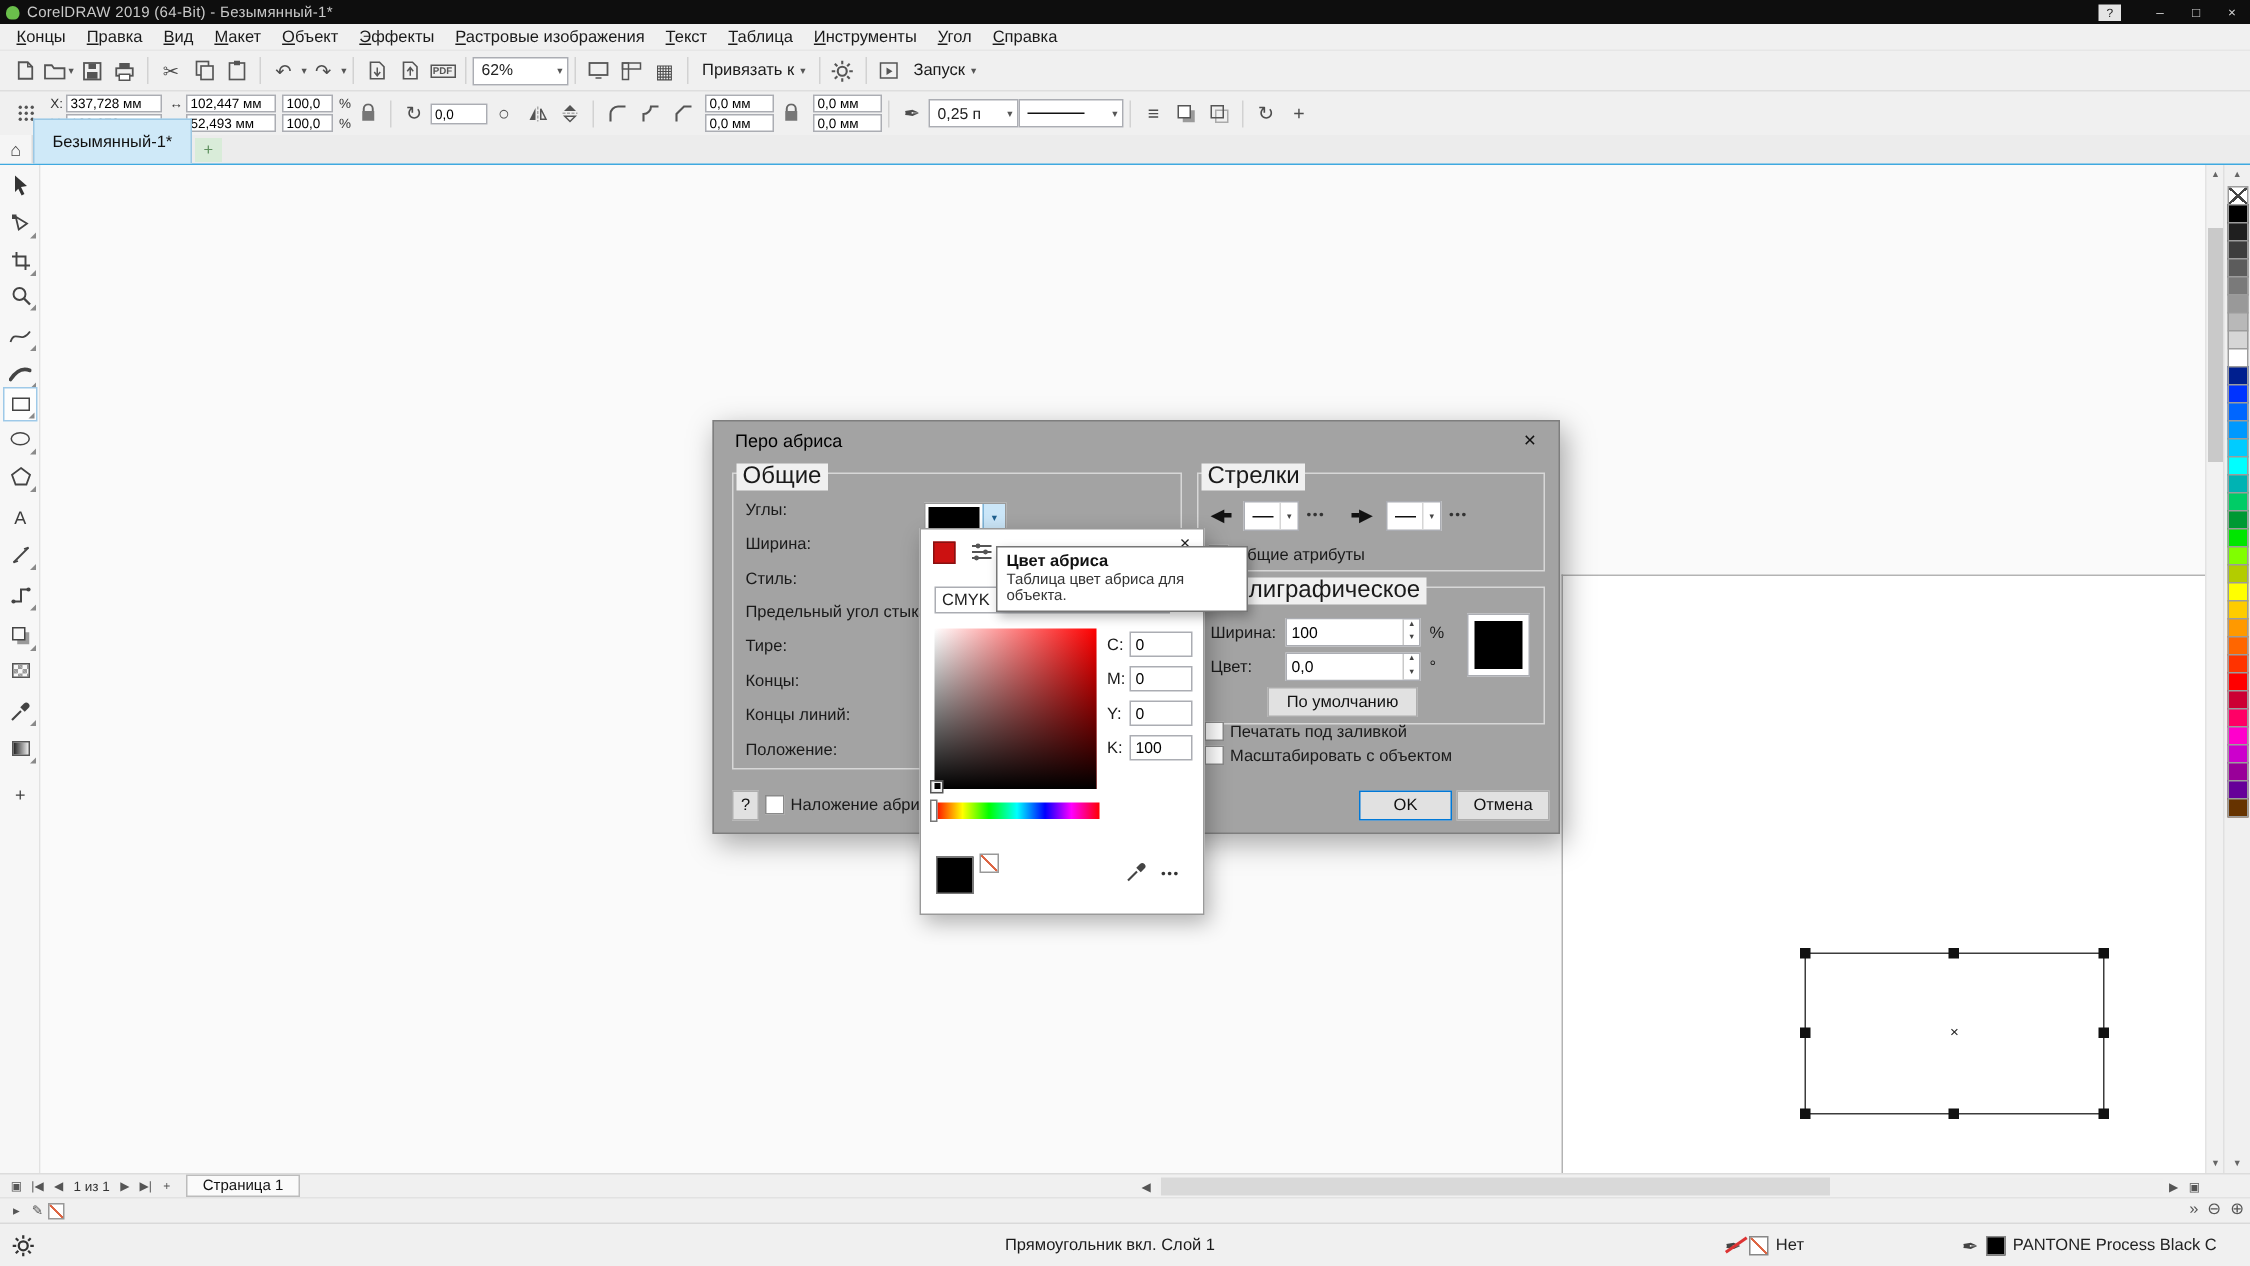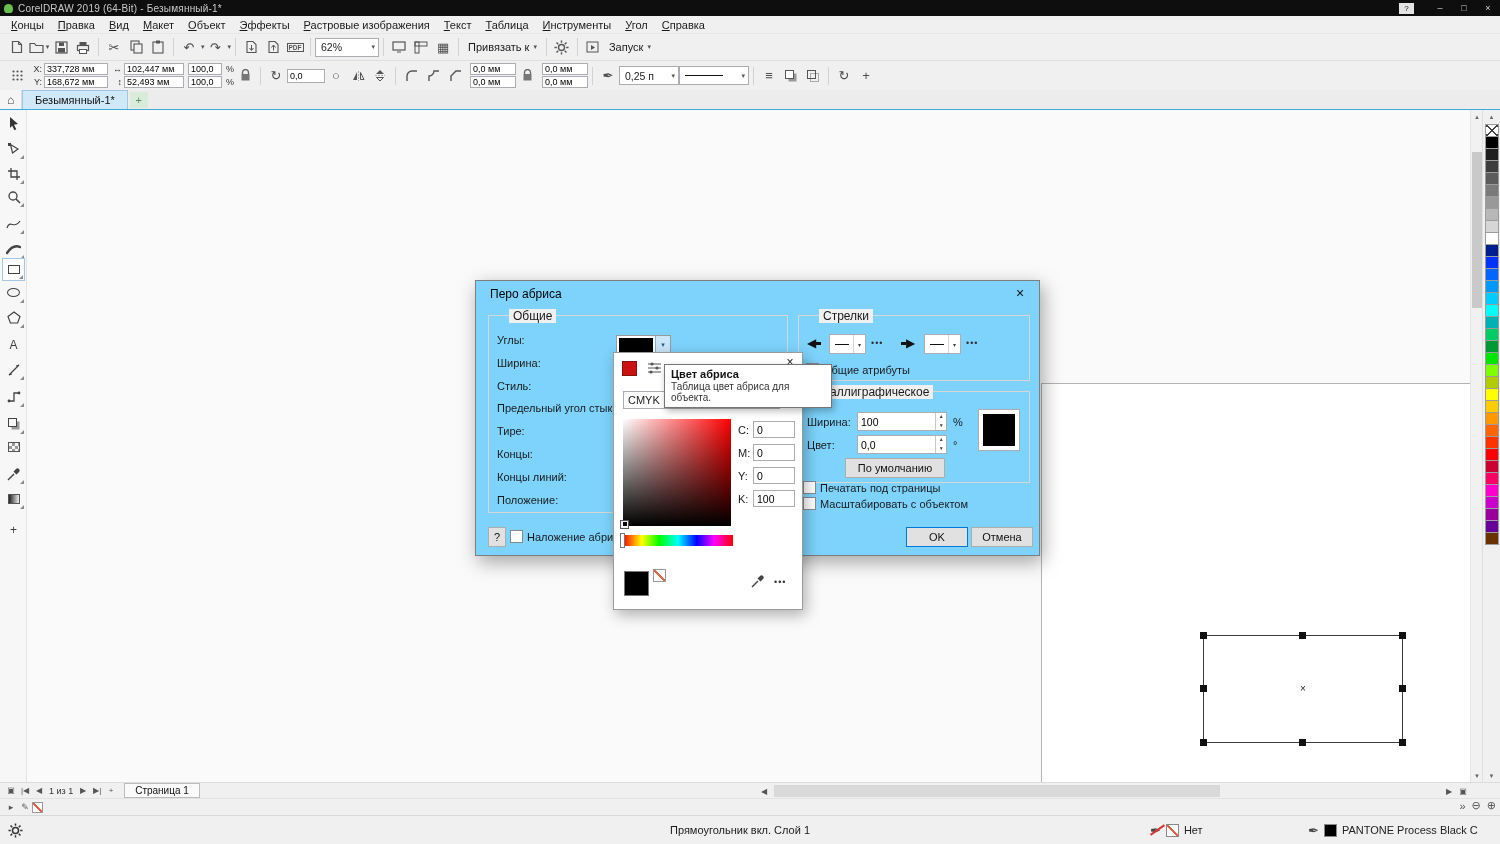--- a/index.html
+++ b/index.html
@@ -33,21 +33,21 @@
   .line-prev { width:38px; height:1px; background:#111; display:inline-block; }
 
   .stack { display:flex; flex-direction:column; gap:1px; justify-content:center; margin-left:4px; }
   .srow { display:flex; align-items:center; gap:2px; }
   .flbl { font-size:9px; color:#333; width:10px; text-align:right; }
   .mfield { height:12px; font-size:9px; font-family:inherit; border:1px solid #abadb3; background:#fff; padding:0 2px; }
 
   
   .tabbar { position:absolute; left:0; top:90px; width:1500px; height:20px; background:#ececec; border-bottom:1px solid #3fa9e0; display:flex; align-items:flex-end; }
   .home-btn { width:22px; height:19px; display:flex; align-items:center; justify-content:center; color:#444; font-size:12px; background:#f5f5f5; border-right:1px solid #dcdcdc; }
-  .doc-tab { height:19px; padding:0 12px; background:#cfe9f8; border:1px solid #9cc8e4; border-bottom:none; display:flex; align-items:center; font-size:11px; color:#111;margin-top:28px; }
+  .doc-tab { height:30px; padding:0 12px; background:#cfe9f8; border:1px solid #9cc8e4; border-bottom:none; display:flex; align-items:center; font-size:11px; color:#111;margin-top:28px; }
   .plus-tab { width:18px; height:16px; margin:0 0 1px 2px; background:#d9ecd9; color:#5d8f5d; display:flex; align-items:center; justify-content:center; font-size:11px; }
 
   
   .toolbox { position:absolute; left:0; top:110px; width:27px; height:672px; background:#f7f7f7; border-right:1px solid #e2e2e2; }
   .tool { position:absolute; left:2px; width:23px; height:23px; display:flex; align-items:center; justify-content:center; color:#3f3f3f; font-size:12px; }
   .tool.sel { background:#fdfdfd; border:1px solid #9ec9e8; }
   .flyout-mark { position:absolute; right:1px; bottom:1px; width:0; height:0; border-left:4px solid transparent; border-bottom:4px solid #8a8a8a; }
   .rect-ico { width:12px; height:9px; border:1.4px solid #444; }
   .ell-ico { width:13px; height:9px; border:1.4px solid #444; border-radius:50%; }
   .checker { width:12px; height:10px; border:1px solid #555; background-image:linear-gradient(45deg,#999 25%,transparent 25%,transparent 75%,#999 75%),linear-gradient(45deg,#999 25%,transparent 25%,transparent 75%,#999 75%); background-size:6px 6px; background-position:0 0,3px 3px; }
@@ -87,25 +87,25 @@
   
   .statusbar { position:absolute; left:0; top:815px; width:1500px; height:29px; background:#f0f0f0; border-top:1px solid #d9d9d9; display:flex; align-items:center; }
   .sb-hint { margin-left:8px; font-size:11px; color:#1a1a1a; }
   .sb-obj { position:absolute; left:670px; font-size:11px; color:#1a1a1a; }
   .sb-ind { position:absolute; display:flex; align-items:center; gap:5px; font-size:11px; }
   .sb-swatch { width:13px; height:13px; border:1px solid #888; }
   .pen-slash { position:relative; font-size:13px; color:#444; }
   .pen-slash::after { content:""; position:absolute; left:-1px; top:6px; width:17px; height:2px; background:#d33; transform:rotate(-35deg); }
 
   
-  .dialog { position:absolute; left:475px; top:280px; width:565px; height:276px; background:#7dd3fc; border:1px solid #7e7e7e; box-shadow:3px 6px 18px rgba(0,0,0,.35); z-index:10; }
+  .dialog { position:absolute; left:475px; top:280px; width:565px; height:276px; background:#a3a3a3; border:1px solid #7e7e7e; box-shadow:3px 6px 18px rgba(0,0,0,.35); z-index:10; }
   .dlg-title { position:absolute; left:14px; top:6px; font-size:12px; color:#000; }
   .dlg-close { position:absolute; right:10px; top:3px; width:18px; height:18px; display:flex; align-items:center; justify-content:center; font-size:14px; color:#111; }
   .group { position:absolute; border:1px solid #d7d7d7; }
-  .glabel { position:absolute; top:-7px; left:20px; background:#f0f0f0; padding:0 4px; font-size:12px; color:#1a1a1a; }
+  .glabel { position:absolute; top:-7px; left:2px; background:#f0f0f0; padding:0 4px; font-size:16px; color:#1a1a1a; }
   .genrow { height:22.8px; font-size:11px; color:#1a1a1a; }
   .color-combo { position:absolute; left:140px; top:54px; width:55px; height:20px; border:1px solid #999; display:flex; background:#fff; }
   .cc-swatch { flex:1; background:#000; margin:2px; }
   .cc-arrow { width:15px; background:#cbe6f8; border-left:1px solid #7fb4d8; display:flex; align-items:center; justify-content:center; font-size:7px; color:#1f5f8f; }
   .btn { position:absolute; height:20px; background:#e1e1e1; border:1px solid #adadad; font-size:11px; display:flex; align-items:center; justify-content:center; color:#111; }
   .btn.default { border-color:#0078d7; }
   .cb { position:absolute; width:13px; height:13px; background:#fff; border:1px solid #8a8a8a; }
   .cb-lbl { position:absolute; font-size:11px; color:#1a1a1a; }
   .mini-dd { position:absolute; width:37px; height:20px; background:#fff; border:1px solid #abadb3; display:flex; align-items:center; }
   .mini-dd .prev { flex:1; display:flex; align-items:center; justify-content:center; }
@@ -652,21 +652,21 @@
           <span>▼</span>
         </span>
     </div>
     <span class="unit" style="left:154px;top:47px">°</span>
     <div class="btn" style="left:46px;top:66px;width:100px;position:absolute">По умолчанию</div>
   </div>
   <div class="cal-preview">
       <i></i>
     </div>
   <span class="cb" style="left:327px;top:200px"></span>
-  <span class="cb-lbl" style="left:344px;top:201px">Печатать под страницы</span>
+  <span class="cb-lbl" style="left:344px;top:201px">Печатать под заливкой</span>
   <span class="cb" style="left:327px;top:216px"></span>
   <span class="cb-lbl" style="left:344px;top:217px">Масштабировать с объектом</span>
 
   <div class="btn default" style="left:430px;top:246px;width:62px">OK</div>
   <div class="btn" style="left:495px;top:246px;width:62px">Отмена</div>
 </div>
 
 <div class="picker">
   <span class="pk-red"></span>
   <span class="pk-sliders">

